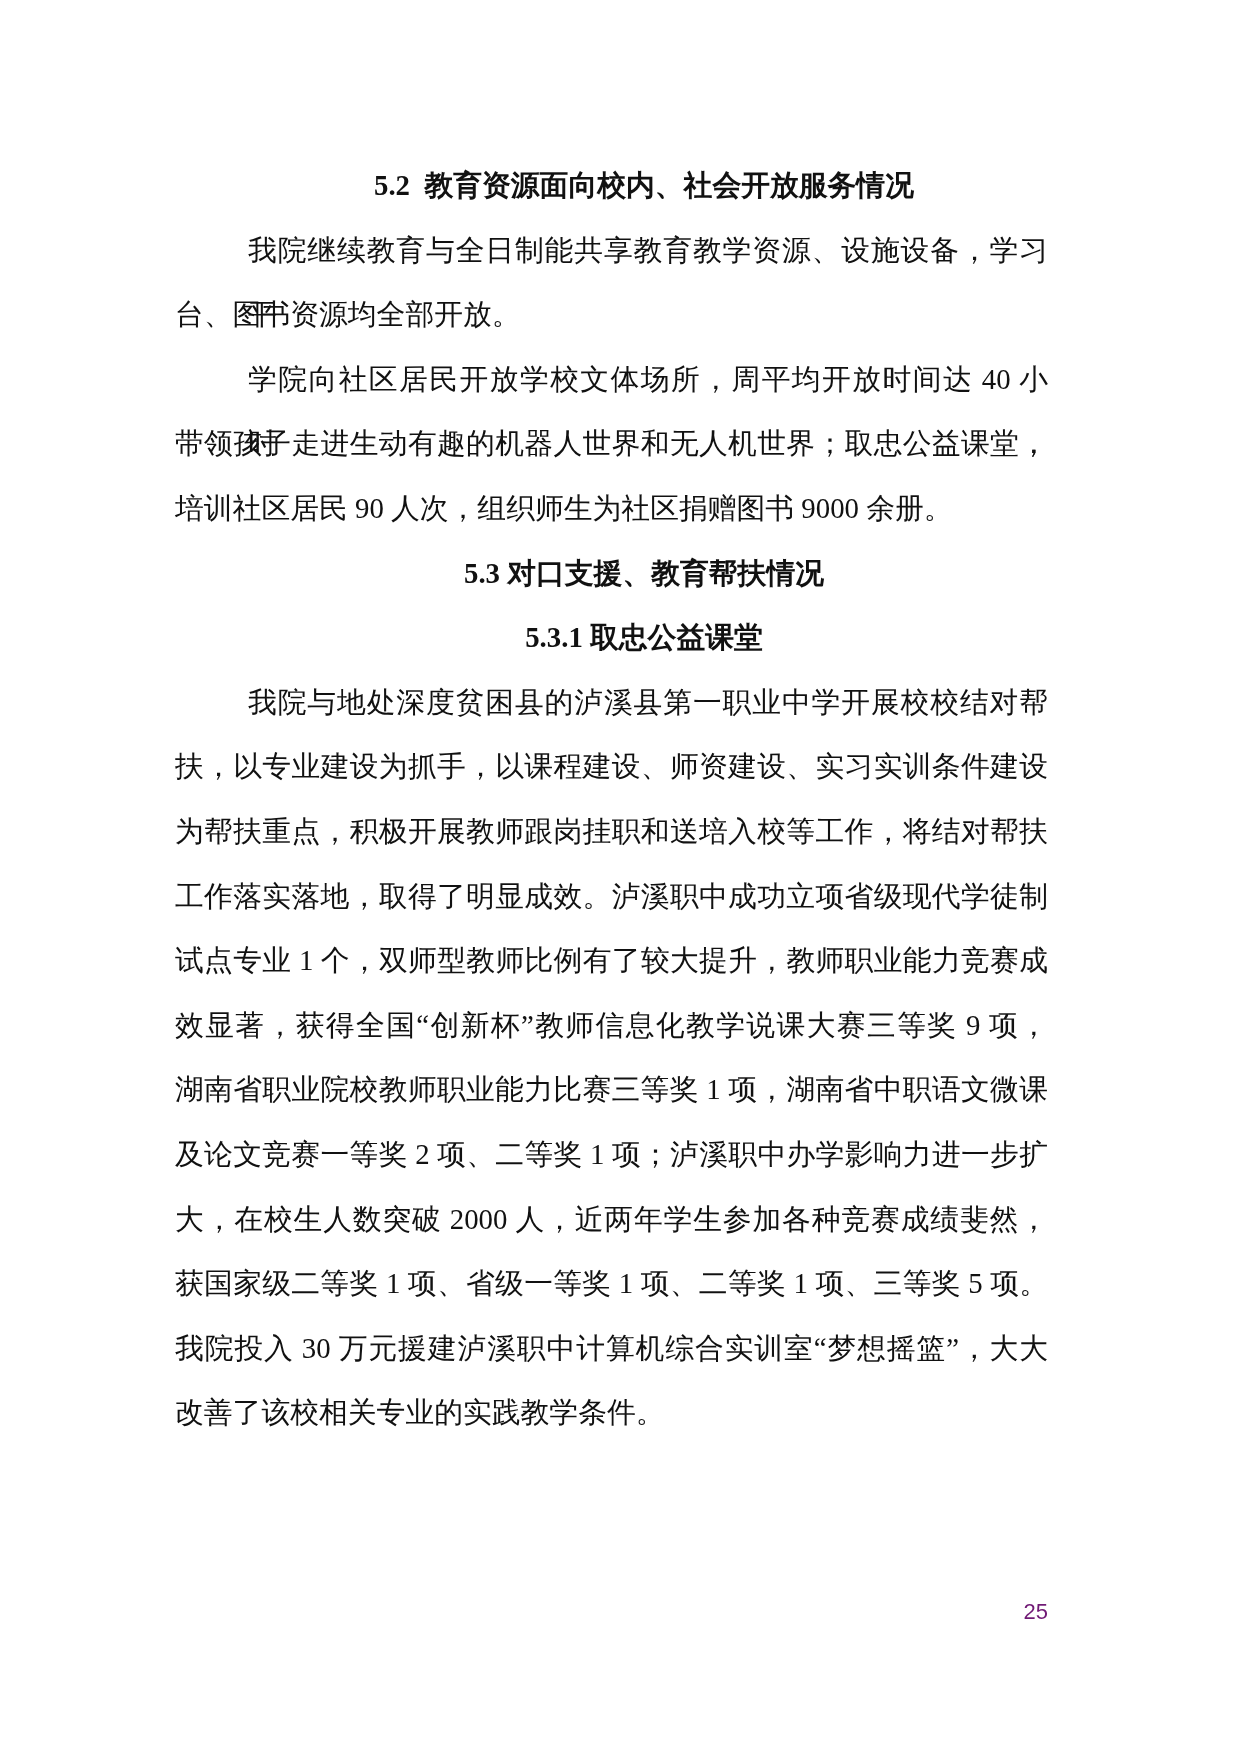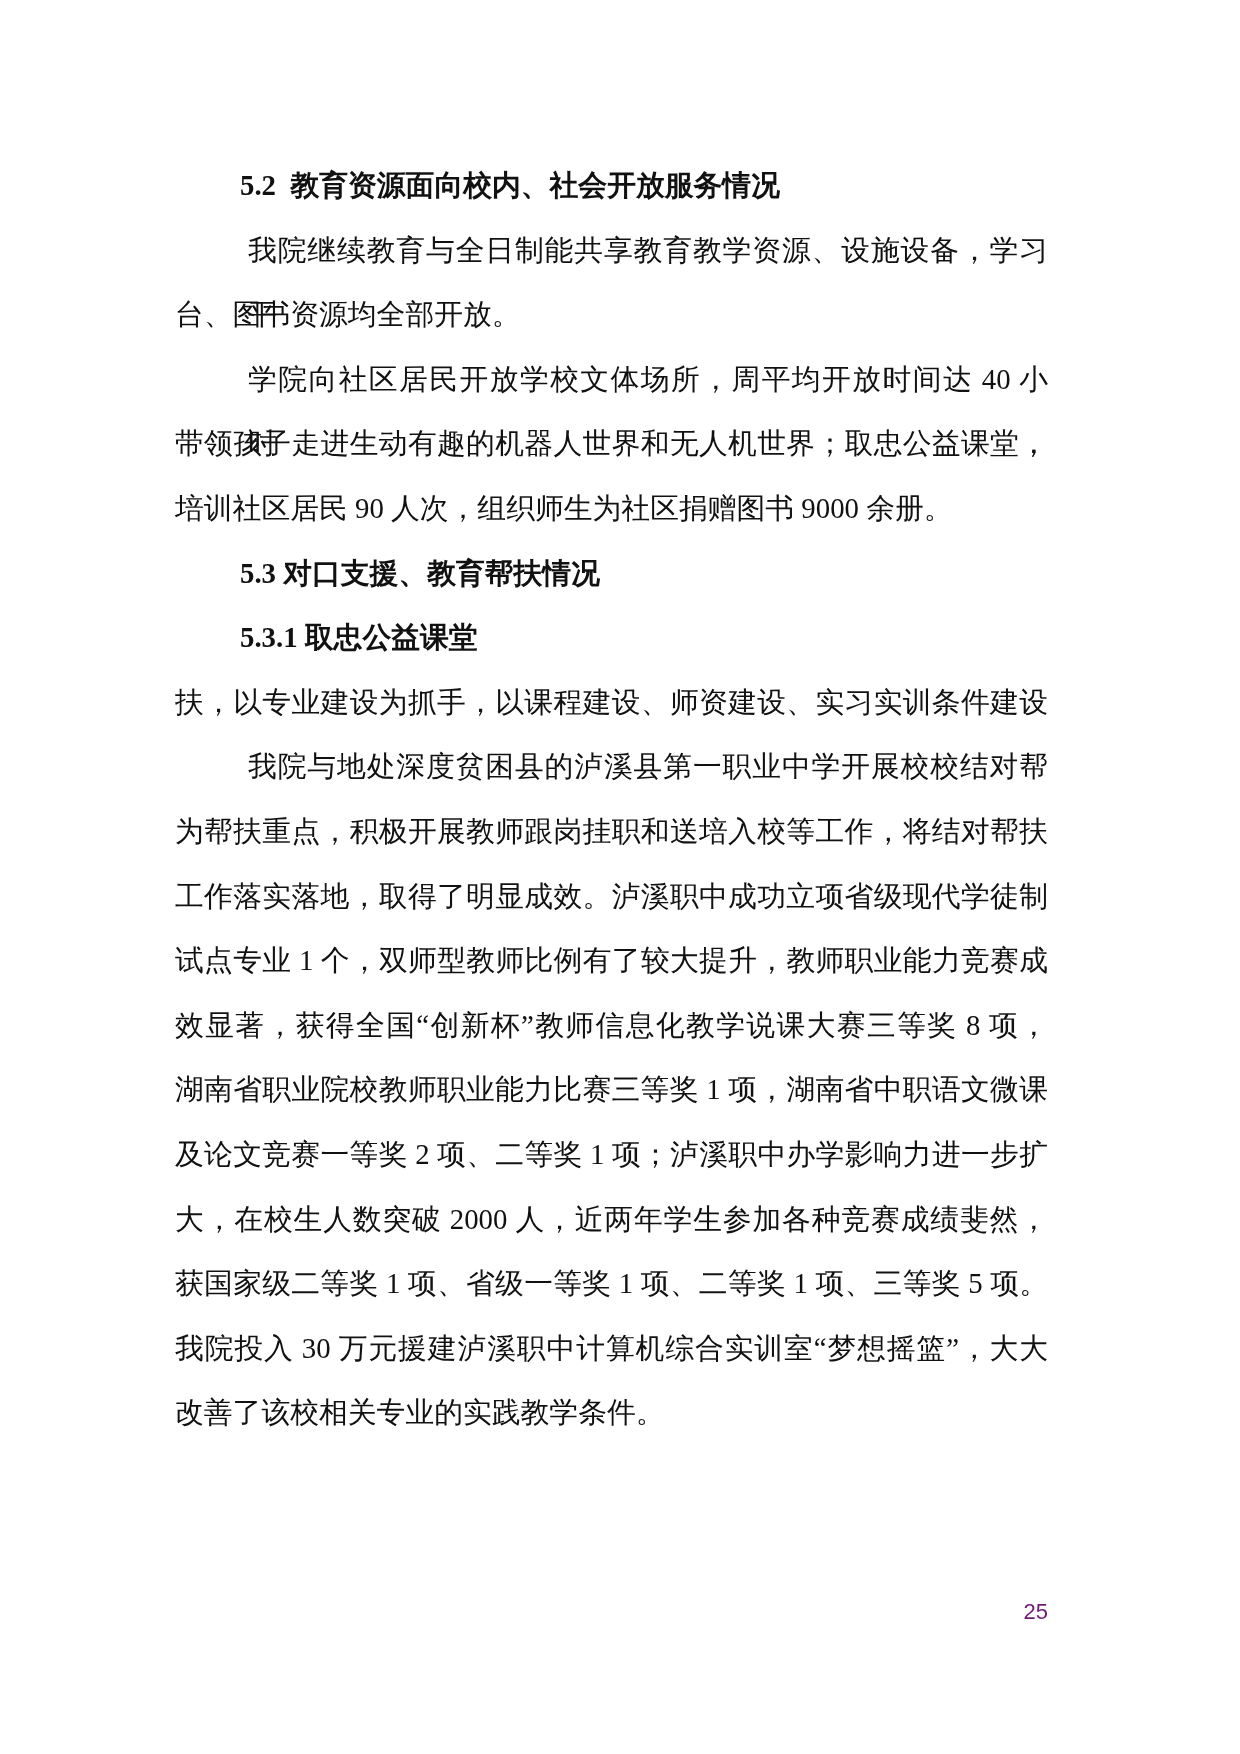--- a/index.html
+++ b/index.html
@@ -34,21 +34,21 @@
     letter-spacing: 0;
   }
   .line.h2, .line.h3 {
     font-weight: 700;
   }
   .line.p {
     font-weight: 400;
   }
   .line.indent.p    { padding-left: 73px; }
   .line.indent.h2,
-  .line.indent.h3   { padding-left: 65px; }
+  .line.indent.h3   { padding-left: 65px; text-align: center; }
   .line.fill {
     text-align: justify;
     text-align-last: justify;
     text-justify: inter-character;
   }
   .pageno {
     position: absolute;
     left: 175px;
     top: 1597px;
     width: 873px;
@@ -65,26 +65,26 @@
 <div class="page">
   <main class="doc">
       <div class="line h2 indent">5.2  教育资源面向校内、社会开放服务情况</div>
       <div class="line p indent fill">我院继续教育与全日制能共享教育教学资源、设施设备，学习平</div>
       <div class="line p">台、图书资源均全部开放。</div>
       <div class="line p indent fill">学院向社区居民开放学校文体场所，周平均开放时间达 40 小时，</div>
       <div class="line p fill">带领孩子走进生动有趣的机器人世界和无人机世界；取忠公益课堂，</div>
       <div class="line p">培训社区居民 90 人次，组织师生为社区捐赠图书 9000 余册。</div>
       <div class="line h2 indent">5.3 对口支援、教育帮扶情况</div>
       <div class="line h3 indent">5.3.1 取忠公益课堂</div>
+      <div class="line p indent fill">我院与地处深度贫困县的泸溪县第一职业中学开展校校结对帮</div>
       <div class="line p fill">扶，以专业建设为抓手，以课程建设、师资建设、实习实训条件建设</div>
-      <div class="line p indent fill">我院与地处深度贫困县的泸溪县第一职业中学开展校校结对帮</div>
       <div class="line p fill">为帮扶重点，积极开展教师跟岗挂职和送培入校等工作，将结对帮扶</div>
       <div class="line p fill">工作落实落地，取得了明显成效。泸溪职中成功立项省级现代学徒制</div>
       <div class="line p fill">试点专业 1 个，双师型教师比例有了较大提升，教师职业能力竞赛成</div>
-      <div class="line p fill">效显著，获得全国“创新杯”教师信息化教学说课大赛三等奖 8 项，</div>
+      <div class="line p fill">效显著，获得全国“创新杯”教师信息化教学说课大赛三等奖 9 项，</div>
       <div class="line p fill">湖南省职业院校教师职业能力比赛三等奖 1 项，湖南省中职语文微课</div>
       <div class="line p fill">及论文竞赛一等奖 2 项、二等奖 1 项；泸溪职中办学影响力进一步扩</div>
       <div class="line p fill">大，在校生人数突破 2000 人，近两年学生参加各种竞赛成绩斐然，</div>
       <div class="line p fill">获国家级二等奖 1 项、省级一等奖 1 项、二等奖 1 项、三等奖 5 项。</div>
       <div class="line p fill">我院投入 30 万元援建泸溪职中计算机综合实训室“梦想摇篮”，大大</div>
       <div class="line p">改善了该校相关专业的实践教学条件。</div>
     </main>
   <div class="pageno">25</div>
 </div>
 

